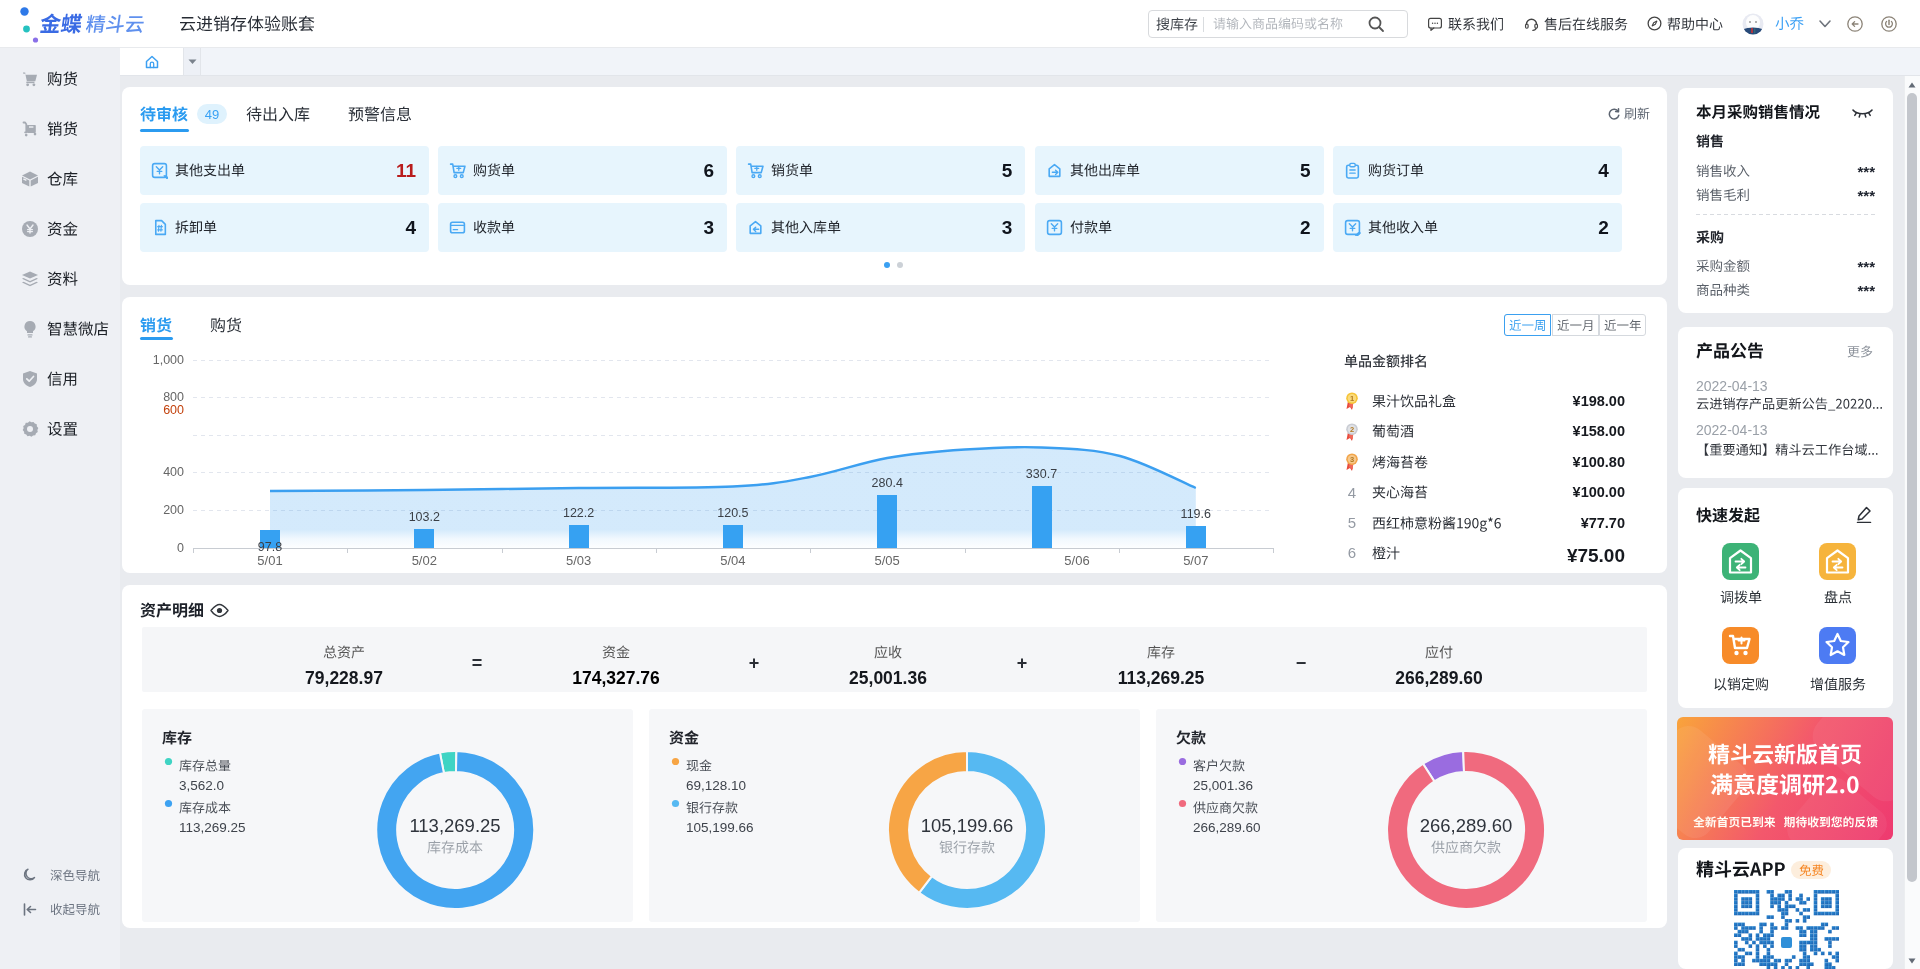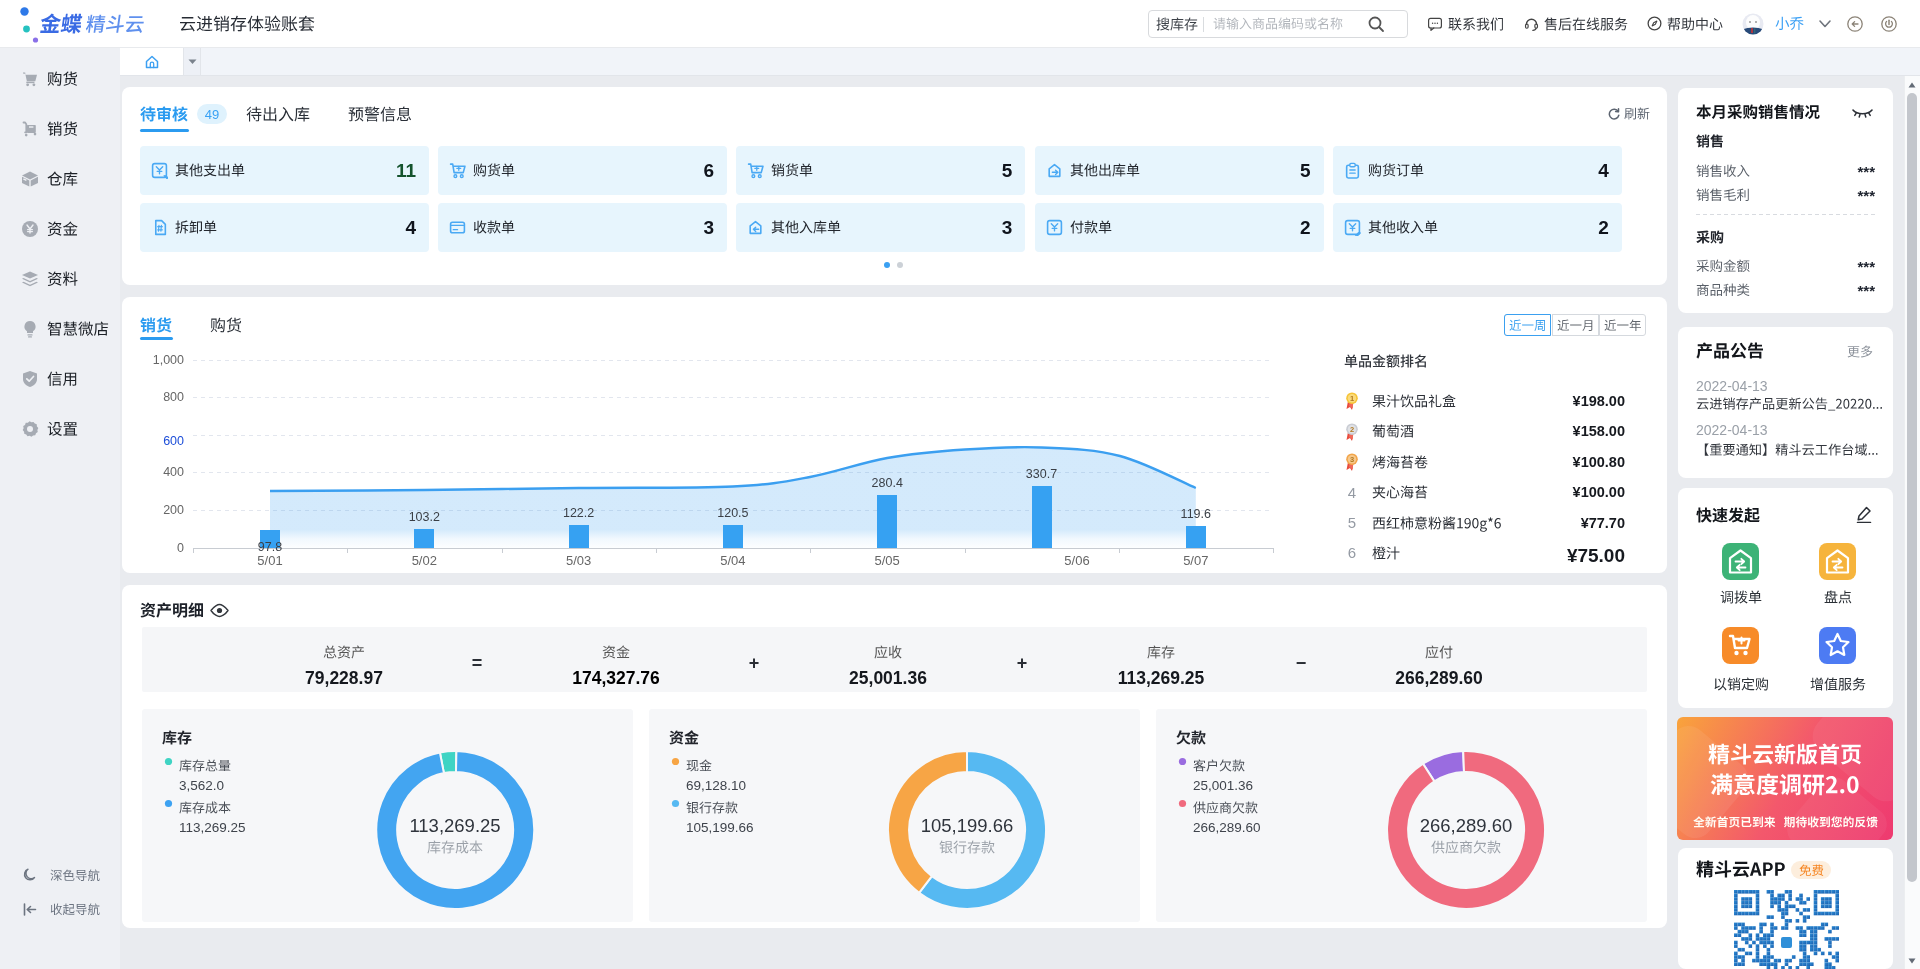--- a/index.html
+++ b/index.html
@@ -198,21 +198,21 @@
   </svg>
 <div style="position:absolute;left:140px;top:146px;width:289px;height:49px;background:#e7f5fd;border-radius:4px"></div>
 <svg style="position:absolute;left:151.0px;top:162px" width="17" height="17" viewBox="0 0 16 16" fill="none">
     <rect x="1.5" y="1.5" width="13" height="13" rx="2" stroke="#4aa9f4" stroke-width="1.5" stroke-linecap="round" stroke-linejoin="round" fill="none"></rect>
     <path d="M5 4.5 L8 7.5 L11 4.5 M8 7.5 L8 11 M5.8 8.8 h4.4" stroke="#4aa9f4" stroke-width="1.3" stroke-linecap="round" stroke-linejoin="round" fill="none"></path>
     <path d="M12 12 l2.5 2.5 m-1 -2.5 l2.5 2.5" transform="translate(0.5,1)" stroke="#4aa9f4" stroke-width="1.4" stroke-linecap="round" stroke-linejoin="round" fill="none"></path>
   </svg>
 <svg class="ct" style="left:175.0px;top:163.2px" width="70.0" height="16.8" viewBox="0 -12.3 70.0 16.8">
     <path fill="#23272e" d="M8 -0.9C9.7 -0.3 11.3 0.5 12.3 1.1L13.3 0.4C12.2 -0.2 10.4 -1 8.8 -1.6ZM5.1 -1.7C4.1 -1 2.1 -0.2 0.6 0.3C0.9 0.5 1.2 0.9 1.3 1.1C2.8 0.6 4.7 -0.2 6 -1ZM9.6 -11.7V-10.1H4.4V-11.7H3.3V-10.1H1.2V-9.1H3.3V-2.9H0.8V-1.9H13.2V-2.9H10.7V-9.1H12.9V-10.1H10.7V-11.7ZM4.4 -2.9V-4.4H9.6V-2.9ZM4.4 -9.1H9.6V-7.7H4.4ZM4.4 -6.8H9.6V-5.3H4.4Z M19.6 -10.4V-6.7L17.8 -6L18.2 -5L19.6 -5.6V-1C19.6 0.5 20.1 0.9 21.8 0.9C22.1 0.9 25 0.9 25.4 0.9C27 0.9 27.3 0.3 27.5 -1.6C27.2 -1.7 26.8 -1.9 26.5 -2.1C26.4 -0.4 26.2 -0 25.4 -0C24.8 -0 22.3 -0 21.8 -0C20.8 -0 20.6 -0.2 20.6 -1V-6L22.7 -6.8V-2H23.7V-7.2L25.9 -8C25.8 -5.8 25.8 -4.4 25.7 -4C25.6 -3.6 25.5 -3.6 25.2 -3.6C25.1 -3.6 24.5 -3.6 24.2 -3.6C24.3 -3.3 24.4 -2.9 24.4 -2.6C24.9 -2.6 25.5 -2.6 25.8 -2.7C26.3 -2.8 26.6 -3.1 26.7 -3.7C26.8 -4.3 26.9 -6.3 26.9 -8.9L26.9 -9.1L26.2 -9.4L26 -9.2L25.9 -9.1L23.7 -8.3V-11.7H22.7V-7.9L20.6 -7.1V-10.4ZM17.7 -11.7C16.9 -9.6 15.6 -7.5 14.3 -6.1C14.4 -5.9 14.7 -5.3 14.8 -5.1C15.3 -5.6 15.8 -6.2 16.2 -6.8V1.1H17.3V-8.4C17.8 -9.4 18.3 -10.4 18.7 -11.4Z M34.4 -11.8V-9.6H29.1V-8.6H34.4V-6.4H29.7V-5.4H31.2L30.9 -5.3C31.7 -3.8 32.7 -2.5 34 -1.5C32.4 -0.7 30.5 -0.2 28.5 0.1C28.7 0.4 29 0.8 29.1 1.1C31.2 0.7 33.2 0.1 35 -0.9C36.6 0.1 38.6 0.7 40.8 1C41 0.8 41.3 0.3 41.5 0C39.4 -0.2 37.6 -0.8 36.1 -1.5C37.7 -2.6 38.9 -4.1 39.7 -6L39 -6.5L38.8 -6.4H35.5V-8.6H40.9V-9.6H35.5V-11.8ZM32 -5.4H38.2C37.5 -4 36.4 -2.9 35.1 -2.1C33.7 -3 32.7 -4.1 32 -5.4Z M43.5 -4.8V0.3H53.4V1.1H54.5V-4.8H53.4V-0.8H49.5V-5.7H54V-10.5H52.8V-6.7H49.5V-11.7H48.4V-6.7H45.2V-10.5H44.1V-5.7H48.4V-0.8H44.6V-4.8Z M59.1 -6.1H62.4V-4.6H59.1ZM63.5 -6.1H67V-4.6H63.5ZM59.1 -8.4H62.4V-7H59.1ZM63.5 -8.4H67V-7H63.5ZM65.9 -11.7C65.6 -11 65 -10 64.5 -9.3H61.1L61.7 -9.6C61.4 -10.2 60.8 -11.1 60.2 -11.7L59.3 -11.3C59.8 -10.7 60.4 -9.9 60.7 -9.3H58.1V-3.7H62.4V-2.4H56.8V-1.4H62.4V1.1H63.5V-1.4H69.3V-2.4H63.5V-3.7H68.1V-9.3H65.7C66.2 -9.9 66.6 -10.7 67.1 -11.3Z"></path>
   </svg>
-<div style="position:absolute;left:329.0px;top:160px;width:87px;text-align:right;font-weight:bold;font-size:19px;color:#14532d;font-family:" liberation="" sans',sans-serif'="">11</div>
+<div style="position:absolute;left:329.0px;top:160px;width:87px;text-align:right;font-weight:bold;font-size:19px;color:#b91c1c;font-family:" liberation="" sans',sans-serif'="">11</div>
 <div style="position:absolute;left:438px;top:146px;width:289px;height:49px;background:#e7f5fd;border-radius:4px"></div>
 <svg style="position:absolute;left:449.2px;top:162px" width="17" height="17" viewBox="0 0 16 16" fill="none">
     <path d="M1.5 2 h2 l1.3 8 h8.6 l1.6 -6 h-10.2" stroke="#4aa9f4" stroke-width="1.5" stroke-linecap="round" stroke-linejoin="round" fill="none"></path>
     <circle cx="6" cy="13.3" r="1.3" stroke="#4aa9f4" stroke-width="1.3" stroke-linecap="round" stroke-linejoin="round" fill="none"></circle>
     <circle cx="12" cy="13.3" r="1.3" stroke="#4aa9f4" stroke-width="1.3" stroke-linecap="round" stroke-linejoin="round" fill="none"></circle>
     <path d="M9.2 4.2 L9.2 7.8 M7.4 6 L11 6" stroke="#4aa9f4" stroke-width="1.2" stroke-linecap="round" stroke-linejoin="round" fill="none"></path>
   </svg>
 <svg class="ct" style="left:473.2px;top:163.2px" width="42.0" height="16.8" viewBox="0 -12.3 42.0 16.8">
     <path fill="#23272e" d="M3 -8.9V-5.2C3 -3.4 2.9 -1 0.5 0.4C0.7 0.6 1 0.9 1.1 1.1C3.6 -0.6 3.9 -3.2 3.9 -5.2V-8.9ZM3.6 -1.6C4.3 -0.9 5.2 0.2 5.6 0.9L6.3 0.3C5.9 -0.4 5 -1.4 4.4 -2.1ZM1.1 -10.9V-2.5H2V-10H4.9V-2.5H5.8V-10.9ZM8 -11.8C7.5 -10 6.8 -8.2 5.8 -7C6.1 -6.9 6.5 -6.6 6.7 -6.4C7.1 -7 7.6 -7.8 7.9 -8.6H12C11.9 -2.7 11.7 -0.6 11.3 -0.1C11.1 0.1 11 0.1 10.8 0.1C10.5 0.1 9.8 0.1 9 0C9.2 0.3 9.4 0.8 9.4 1.1C10.1 1.1 10.7 1.1 11.2 1.1C11.6 1 11.9 0.9 12.2 0.5C12.7 -0.2 12.9 -2.4 13 -9C13 -9.1 13 -9.5 13 -9.5H8.3C8.6 -10.2 8.8 -10.9 9 -11.6ZM9.4 -5.4C9.6 -4.8 9.9 -4.2 10.1 -3.6L7.8 -3.1C8.3 -4.3 8.8 -5.8 9.2 -7.2L8.2 -7.5C7.9 -5.9 7.3 -4.1 7.1 -3.7C6.9 -3.2 6.7 -2.9 6.5 -2.8C6.6 -2.6 6.7 -2.1 6.8 -1.9C7.1 -2 7.5 -2.2 10.3 -2.8C10.4 -2.4 10.5 -2.1 10.5 -1.9L11.3 -2.2C11.1 -3.1 10.6 -4.5 10.1 -5.6Z M20.4 -4.3V-3.1C20.4 -2 20 -0.7 14.9 0.3C15.1 0.5 15.4 0.9 15.5 1.1C20.9 0 21.5 -1.7 21.5 -3.1V-4.3ZM21.4 -1C23.1 -0.4 25.4 0.5 26.6 1.1L27.2 0.3C26 -0.4 23.7 -1.2 22 -1.7ZM16.7 -5.8V-1.4H17.8V-4.9H24.4V-1.5H25.5V-5.8ZM21.3 -11.7V-9.6C20.6 -9.5 19.9 -9.3 19.2 -9.2C19.3 -9 19.5 -8.6 19.5 -8.4L21.3 -8.8V-8.1C21.3 -7 21.7 -6.7 23.1 -6.7C23.4 -6.7 25.3 -6.7 25.7 -6.7C26.8 -6.7 27.1 -7.1 27.2 -8.6C27 -8.7 26.5 -8.9 26.3 -9C26.2 -7.8 26.1 -7.6 25.6 -7.6C25.1 -7.6 23.5 -7.6 23.2 -7.6C22.5 -7.6 22.4 -7.7 22.4 -8.1V-9C24.1 -9.4 25.7 -10 26.9 -10.6L26.2 -11.3C25.3 -10.8 23.9 -10.3 22.4 -9.9V-11.7ZM18.6 -11.8C17.7 -10.6 16.1 -9.5 14.5 -8.7C14.8 -8.6 15.2 -8.2 15.3 -8C15.9 -8.3 16.6 -8.7 17.2 -9.2V-6.4H18.2V-10.1C18.7 -10.5 19.2 -11 19.6 -11.5Z M31.1 -6.1H34.4V-4.6H31.1ZM35.5 -6.1H39V-4.6H35.5ZM31.1 -8.4H34.4V-7H31.1ZM35.5 -8.4H39V-7H35.5ZM37.9 -11.7C37.6 -11 37 -10 36.5 -9.3H33.1L33.7 -9.6C33.4 -10.2 32.8 -11.1 32.2 -11.7L31.3 -11.3C31.8 -10.7 32.4 -9.9 32.7 -9.3H30.1V-3.7H34.4V-2.4H28.8V-1.4H34.4V1.1H35.5V-1.4H41.3V-2.4H35.5V-3.7H40.1V-9.3H37.7C38.1 -9.9 38.6 -10.7 39.1 -11.3Z"></path>
   </svg>
@@ -330,21 +330,21 @@
   </svg>
 <svg style="position:absolute;left:193px;top:397.2px" width="1080" height="1">
     <line x1="0" y1="0.5" x2="1080" y2="0.5" stroke="#e2e6ee" stroke-width="1" stroke-dasharray="4 4"></line>
   </svg>
 <svg style="position:absolute;left:193px;top:359.6px" width="1080" height="1">
     <line x1="0" y1="0.5" x2="1080" y2="0.5" stroke="#e2e6ee" stroke-width="1" stroke-dasharray="4 4"></line>
   </svg>
 <div style="position:absolute;left:104px;top:540.5px;width:80px;text-align:right;font-size:12.5px;color:#666;font-family:" liberation="" sans',sans-serif;line-height:15px'="">0</div>
 <div style="position:absolute;left:104px;top:502.92px;width:80px;text-align:right;font-size:12.5px;color:#666;font-family:" liberation="" sans',sans-serif;line-height:15px'="">200</div>
 <div style="position:absolute;left:104px;top:465.34px;width:80px;text-align:right;font-size:12.5px;color:#666;font-family:" liberation="" sans',sans-serif;line-height:15px'="">400</div>
-<div style="position:absolute;left:104px;top:434px;width:80px;text-align:right;font-size:12.5px;color:#1d4ed8;font-family:" liberation="" sans',sans-serif;line-height:15px'="">600</div>
+<div style="position:absolute;left:104px;top:403px;width:80px;text-align:right;font-size:12.5px;color:#c2410c;font-family:" liberation="" sans',sans-serif;line-height:15px'="">600</div>
 <div style="position:absolute;left:104px;top:390.17999999999995px;width:80px;text-align:right;font-size:12.5px;color:#666;font-family:" liberation="" sans',sans-serif;line-height:15px'="">800</div>
 <div style="position:absolute;left:104px;top:352.6px;width:80px;text-align:right;font-size:12.5px;color:#666;font-family:" liberation="" sans',sans-serif;line-height:15px'="">1,000</div>
 <div style="position:absolute;left:193px;top:548.0px;width:1080px;height:1px;background:#c8ccd2"></div>
 <div style="position:absolute;left:193.0px;top:548.0px;width:1px;height:5px;background:#c8ccd2"></div>
 <div style="position:absolute;left:347.3px;top:548.0px;width:1px;height:5px;background:#c8ccd2"></div>
 <div style="position:absolute;left:501.6px;top:548.0px;width:1px;height:5px;background:#c8ccd2"></div>
 <div style="position:absolute;left:655.9000000000001px;top:548.0px;width:1px;height:5px;background:#c8ccd2"></div>
 <div style="position:absolute;left:810.2px;top:548.0px;width:1px;height:5px;background:#c8ccd2"></div>
 <div style="position:absolute;left:964.5px;top:548.0px;width:1px;height:5px;background:#c8ccd2"></div>
 <div style="position:absolute;left:1118.8000000000002px;top:548.0px;width:1px;height:5px;background:#c8ccd2"></div>

